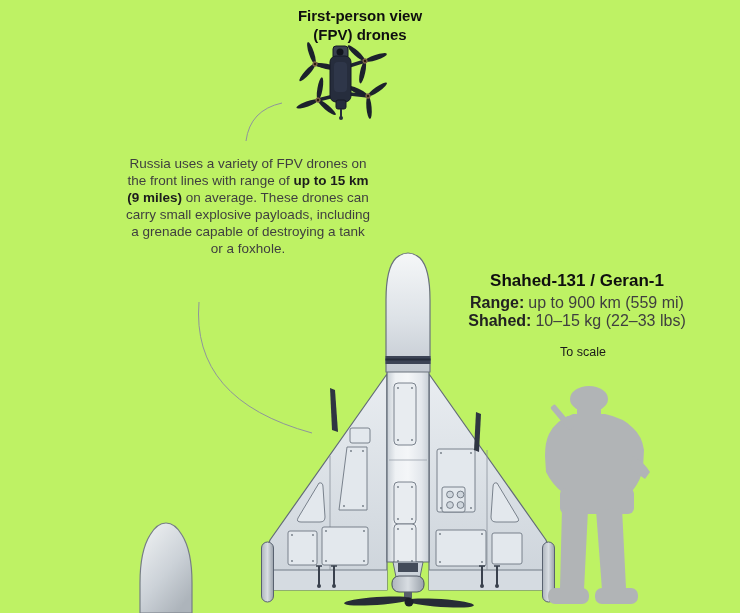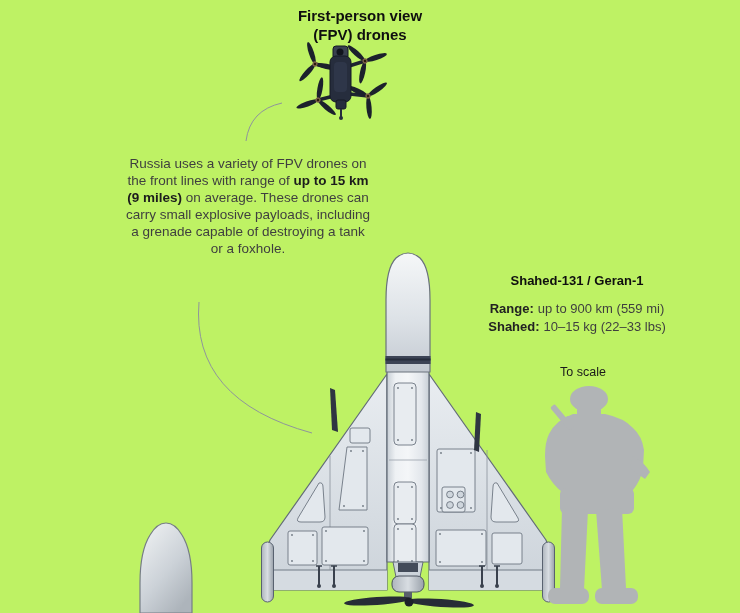--- a/index.html
+++ b/index.html
@@ -15,26 +15,26 @@
   }
   .para {
     position:absolute; left:125px; width:246px;
     font-size:13.5px; line-height:17px; color:#3f3f3f;
   }
   .para .b { font-weight:bold; color:#1c1c1c; }
   .p1 { top:155px; }
   .p2 { top:257px; }
 
   .spec { position:absolute; left:437px; top:272px; width:280px; white-space:nowrap; }
-  .spec-title { font-size:13px; font-weight:bold; color:#0f0f0f; line-height:18px; margin-bottom:10px; }
-  .spec-line { font-size:13px; line-height:17.5px; color:#3f3f3f; }
+  .spec-title { font-size:17px; font-weight:bold; color:#0f0f0f; line-height:18px; margin-bottom:4px; }
+  .spec-line { font-size:16px; line-height:17.5px; color:#3f3f3f; }
   .spec-label { font-weight:bold; color:#222222; margin-right:4px; }
 
   .to-scale {
-    position:absolute; left:560px; top:365px;
+    position:absolute; left:560px; top:345px;
     font-size:12.5px; color:#1a1a1a;
   }
 </style>
 </head>
 <body>
 
 <div class="canvas">
 
   <svg class="art" viewBox="0 0 740 613">
     <defs>

